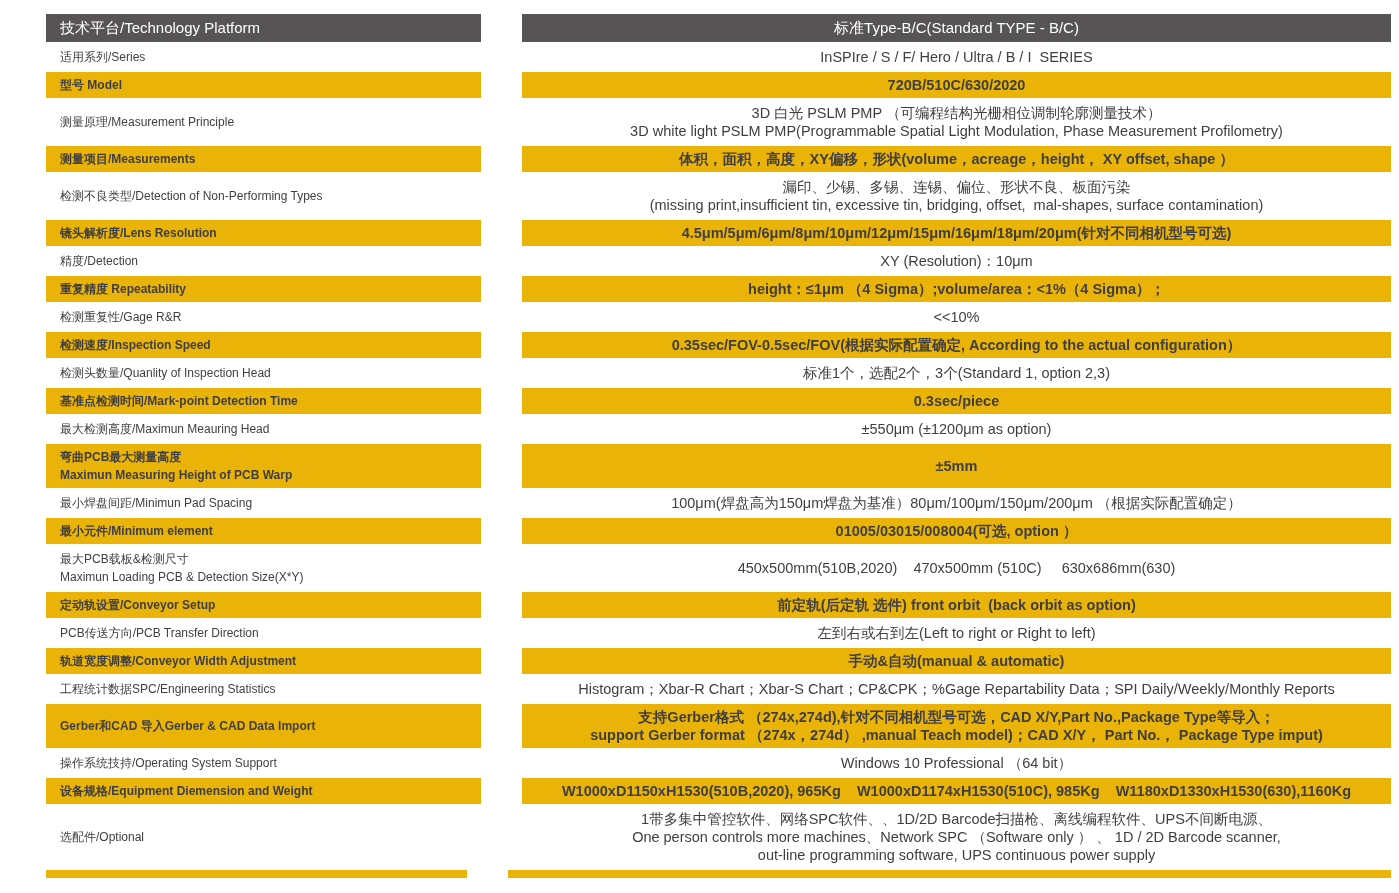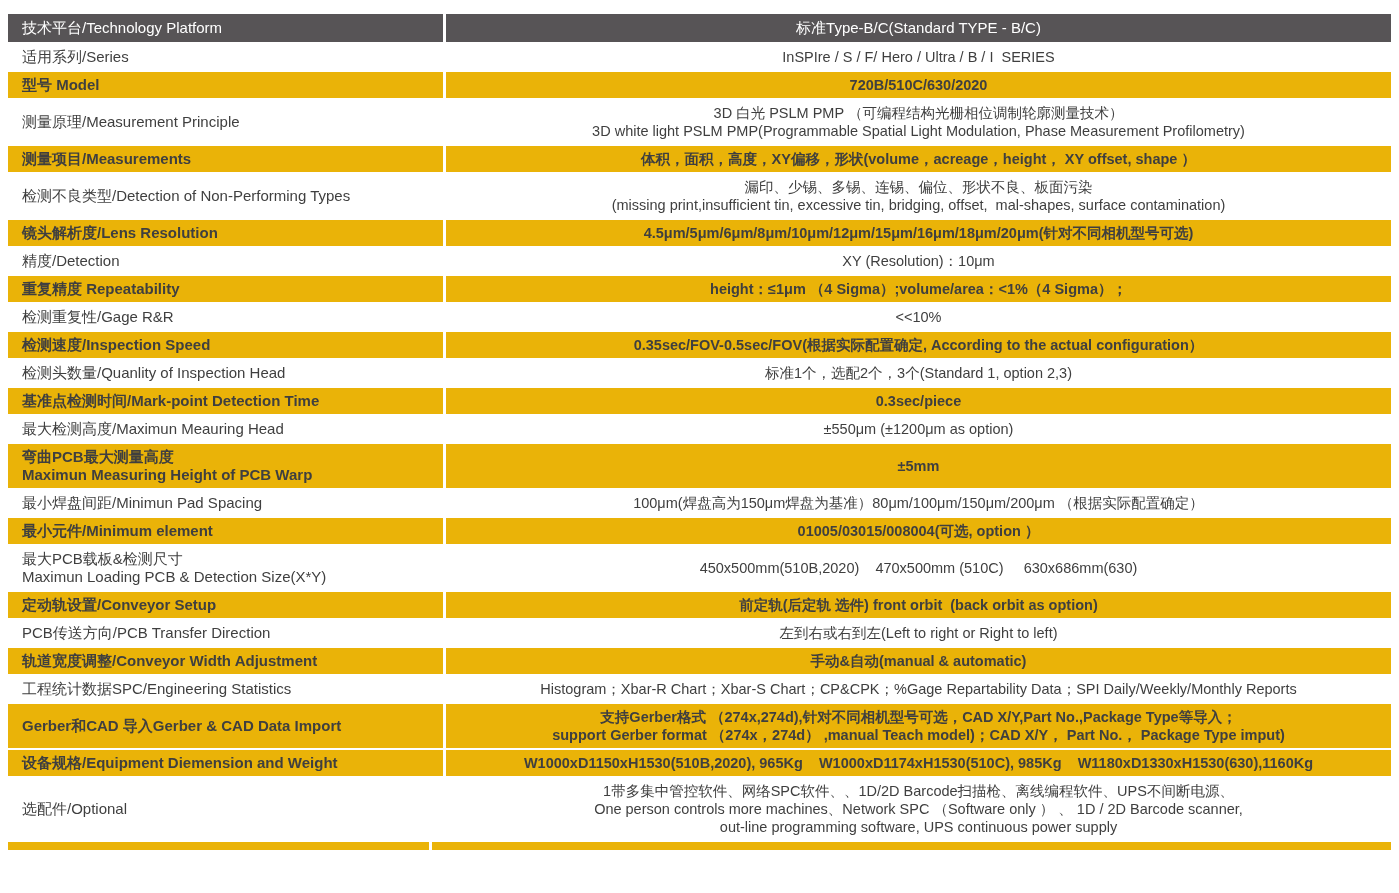--- a/index.html
+++ b/index.html
@@ -6,25 +6,25 @@
   body {
     width:1399px; height:893px; background:#ffffff; overflow:hidden;
     font-family:"Liberation Sans","DejaVu Sans",sans-serif;
     color:#3f3f3f;
   }
   .spec-table { position:absolute; top:14px; left:8px; width:1383px; }
   .row { display:flex; margin-bottom:2px; }
   .cell {
     display:flex; flex-direction:column; justify-content:center;
     padding-top:4px; padding-bottom:4px;
-    font-size:14.5px; line-height:18px;
+    font-size:14.5px; line-height:18px;margin-left:38px;
   }
   .cell div { min-height:18px; }
   .label {
-    width:421px; padding-left:14px; text-align:left; font-size:15px;
+    width:421px; padding-left:14px; text-align:left; font-size:12px;
   }
   .gutter { width:3px; background:#ffffff; }
   .value { flex:1; text-align:center; white-space:pre-wrap;align-items:center; }
   .row.gray .label, .row.gray .value { background:#eab308;font-weight:bold; }
   .row.header .label, .row.header .value {
     background:#575456; color:#ffffff; font-size:15px;
     padding-top:5px; padding-bottom:5px;
   }
   .row.empty .cell { padding:4px 0; }
 </style>
@@ -191,20 +191,27 @@
         <div class="gutter"></div>
         <div class="cell value"><div>Histogram；Xbar-R Chart；Xbar-S Chart；CP&amp;CPK；%Gage Repartability Data；SPI Daily/Weekly/Monthly Reports</div></div>
       </div>
       <div class="row gray">
         <div class="cell label">
           <div>Gerber和CAD 导入Gerber &amp; CAD Data Import</div>
         </div>
         <div class="gutter"></div>
         <div class="cell value"><div>支持Gerber格式 （274x,274d),针对不同相机型号可选，CAD X/Y,Part No.,Package Type等导入；</div><div>support Gerber format （274x，274d） ,manual Teach model)；CAD X/Y， Part No.， Package Type imput)</div></div>
       </div>
+      <div class="row">
+        <div class="cell label">
+          <div>操作系统技持/Operating System Support</div>
+        </div>
+        <div class="gutter"></div>
+        <div class="cell value"><div>Windows 10 Professional （64 bit）</div></div>
+      </div>
       <div class="row gray">
         <div class="cell label">
           <div>设备规格/Equipment Diemension and Weight</div>
         </div>
         <div class="gutter"></div>
         <div class="cell value"><div>W1000xD1150xH1530(510B,2020), 965Kg    W1000xD1174xH1530(510C), 985Kg    W1180xD1330xH1530(630),1160Kg</div></div>
       </div>
       <div class="row">
         <div class="cell label">
           <div>选配件/Optional</div>

